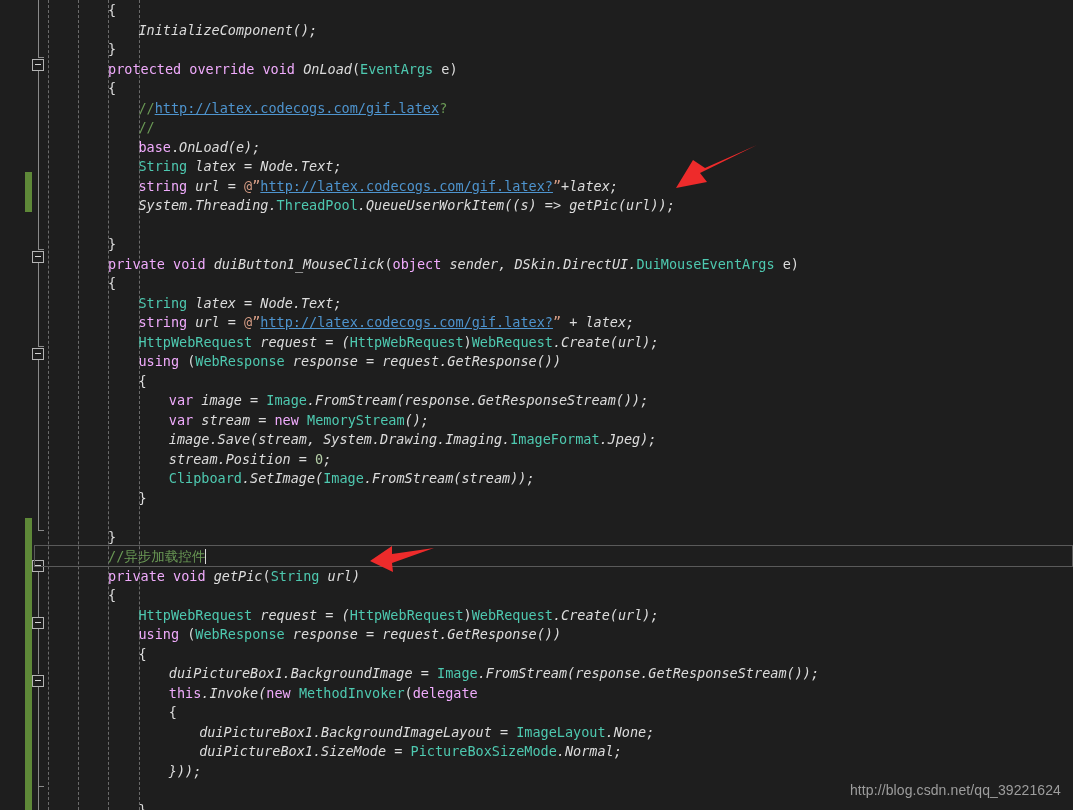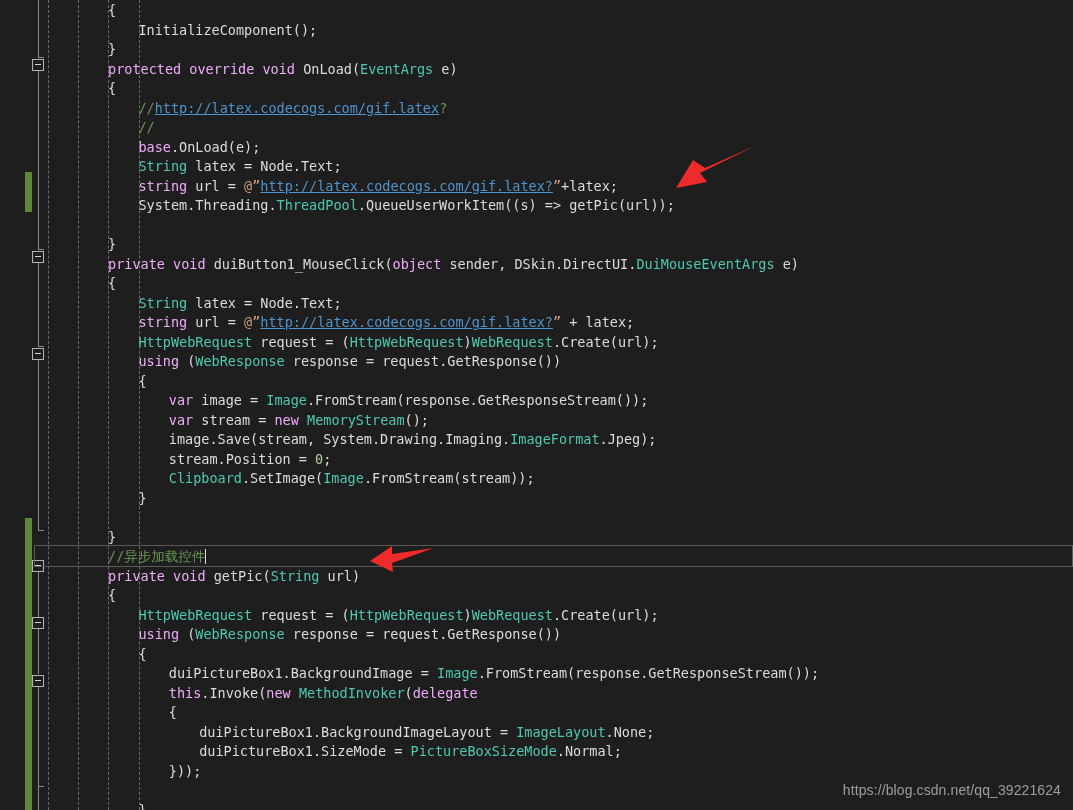--- a/index.html
+++ b/index.html
@@ -117,21 +117,21 @@
     display: inline-block;
     width: 1px;
     height: 15px;
     background: #dcdcdc;
     vertical-align: -3px;
   }
 
   
   .kw   { color: #f0abfc; }   
   .typ  { color: #4ec9b0; }   
-  .id   { color: #dcdcdc; }   
+  .id   { color: #dcdcdc; font-style: italic; }   
   .str  { color: #d69d85; }   
   .com  { color: #6a9955; }   
   .num  { color: #b5cea8; }   
   .pun  { color: #dcdcdc; }
   .lnk  { color: #4e94ce; text-decoration: underline; }
   .curly{ color: #dcdcdc; }
 
   
   .arrow-layer {
     position: absolute;
@@ -191,14 +191,14 @@
       <div class="fold-box" style="top: 675px;"></div>
     </div>
 
   <div id="code"><div class="line" style="top: 1px; left: 108px;"><span class="txt curly">{</span></div><div class="line" style="top: 20.5px; left: 138.4px;"><span class="txt id">InitializeComponent();</span></div><div class="line" style="top: 40px; left: 108px;"><span class="txt curly">}</span></div><div class="line" style="top: 59.5px; left: 108px;"><span class="txt kw">protected</span><span class="txt id"> </span><span class="txt kw">override</span><span class="txt id"> </span><span class="txt kw">void</span><span class="txt id"> </span><span class="txt id">OnLoad</span><span class="txt pun">(</span><span class="txt typ">EventArgs</span><span class="txt pun"> e)</span></div><div class="line" style="top: 79px; left: 108px;"><span class="txt curly">{</span></div><div class="line" style="top: 98.5px; left: 138.4px;"><span class="txt com">//</span><span class="txt lnk">http://latex.codecogs.com/gif.latex</span><span class="txt com">?</span></div><div class="line" style="top: 118px; left: 138.4px;"><span class="txt com">//</span></div><div class="line" style="top: 137.5px; left: 138.4px;"><span class="txt kw">base</span><span class="txt pun">.</span><span class="txt id">OnLoad(e);</span></div><div class="line" style="top: 157px; left: 138.4px;"><span class="txt typ">String</span><span class="txt id"> latex = Node.Text;</span></div><div class="line" style="top: 176.5px; left: 138.4px;"><span class="txt kw">string</span><span class="txt id"> url = </span><span class="txt str">@”</span><span class="txt lnk">http://latex.codecogs.com/gif.latex?</span><span class="txt str">”</span><span class="txt id">+latex;</span></div><div class="line" style="top: 196px; left: 138.4px;"><span class="txt id">System.Threading.</span><span class="txt typ">ThreadPool</span><span class="txt id">.QueueUserWorkItem((s) =&gt; getPic(url));</span></div><div class="line" style="top: 215.5px; left: 16.8px;"></div><div class="line" style="top: 235px; left: 108px;"><span class="txt curly">}</span></div><div class="line" style="top: 254.5px; left: 108px;"><span class="txt kw">private</span><span class="txt id"> </span><span class="txt kw">void</span><span class="txt id"> </span><span class="txt id">duiButton1_MouseClick</span><span class="txt pun">(</span><span class="txt kw">object</span><span class="txt id"> sender, DSkin.DirectUI.</span><span class="txt typ">DuiMouseEventArgs</span><span class="txt pun"> e)</span></div><div class="line" style="top: 274px; left: 108px;"><span class="txt curly">{</span></div><div class="line" style="top: 293.5px; left: 138.4px;"><span class="txt typ">String</span><span class="txt id"> latex = Node.Text;</span></div><div class="line" style="top: 313px; left: 138.4px;"><span class="txt kw">string</span><span class="txt id"> url = </span><span class="txt str">@”</span><span class="txt lnk">http://latex.codecogs.com/gif.latex?</span><span class="txt str">”</span><span class="txt id"> + latex;</span></div><div class="line" style="top: 332.5px; left: 138.4px;"><span class="txt typ">HttpWebRequest</span><span class="txt id"> request = (</span><span class="txt typ">HttpWebRequest</span><span class="txt pun">)</span><span class="txt typ">WebRequest</span><span class="txt id">.Create(url);</span></div><div class="line" style="top: 352px; left: 138.4px;"><span class="txt kw">using</span><span class="txt pun"> (</span><span class="txt typ">WebResponse</span><span class="txt id"> response = request.GetResponse())</span></div><div class="line" style="top: 371.5px; left: 138.4px;"><span class="txt curly">{</span></div><div class="line" style="top: 391px; left: 168.8px;"><span class="txt kw">var</span><span class="txt id"> image = </span><span class="txt typ">Image</span><span class="txt id">.FromStream(response.GetResponseStream());</span></div><div class="line" style="top: 410.5px; left: 168.8px;"><span class="txt kw">var</span><span class="txt id"> stream = </span><span class="txt kw">new</span><span class="txt id"> </span><span class="txt typ">MemoryStream</span><span class="txt id">();</span></div><div class="line" style="top: 430px; left: 168.8px;"><span class="txt id">image.Save(stream, System.Drawing.Imaging.</span><span class="txt typ">ImageFormat</span><span class="txt id">.Jpeg);</span></div><div class="line" style="top: 449.5px; left: 168.8px;"><span class="txt id">stream.Position = </span><span class="txt num">0</span><span class="txt id">;</span></div><div class="line" style="top: 469px; left: 168.8px;"><span class="txt typ">Clipboard</span><span class="txt id">.SetImage(</span><span class="txt typ">Image</span><span class="txt id">.FromStream(stream));</span></div><div class="line" style="top: 488.5px; left: 138.4px;"><span class="txt curly">}</span></div><div class="line" style="top: 508px; left: 16.8px;"></div><div class="line" style="top: 527.5px; left: 108px;"><span class="txt curly">}</span></div><div class="current-line" style="top: 545px;"></div><div class="line" style="top: 547px; left: 108px;"><span class="txt com">//异步加载控件</span><span class="caret"></span></div><div class="line" style="top: 566.5px; left: 108px;"><span class="txt kw">private</span><span class="txt id"> </span><span class="txt kw">void</span><span class="txt id"> </span><span class="txt id">getPic</span><span class="txt pun">(</span><span class="txt typ">String</span><span class="txt id"> url)</span></div><div class="line" style="top: 586px; left: 108px;"><span class="txt curly">{</span></div><div class="line" style="top: 605.5px; left: 138.4px;"><span class="txt typ">HttpWebRequest</span><span class="txt id"> request = (</span><span class="txt typ">HttpWebRequest</span><span class="txt pun">)</span><span class="txt typ">WebRequest</span><span class="txt id">.Create(url);</span></div><div class="line" style="top: 625px; left: 138.4px;"><span class="txt kw">using</span><span class="txt pun"> (</span><span class="txt typ">WebResponse</span><span class="txt id"> response = request.GetResponse())</span></div><div class="line" style="top: 644.5px; left: 138.4px;"><span class="txt curly">{</span></div><div class="line" style="top: 664px; left: 168.8px;"><span class="txt id">duiPictureBox1.BackgroundImage = </span><span class="txt typ">Image</span><span class="txt id">.FromStream(response.GetResponseStream());</span></div><div class="line" style="top: 683.5px; left: 168.8px;"><span class="txt kw">this</span><span class="txt id">.Invoke(</span><span class="txt kw">new</span><span class="txt id"> </span><span class="txt typ">MethodInvoker</span><span class="txt pun">(</span><span class="txt kw">delegate</span></div><div class="line" style="top: 703px; left: 168.8px;"><span class="txt curly">{</span></div><div class="line" style="top: 722.5px; left: 199.2px;"><span class="txt id">duiPictureBox1.BackgroundImageLayout = </span><span class="txt typ">ImageLayout</span><span class="txt id">.None;</span></div><div class="line" style="top: 742px; left: 199.2px;"><span class="txt id">duiPictureBox1.SizeMode = </span><span class="txt typ">PictureBoxSizeMode</span><span class="txt id">.Normal;</span></div><div class="line" style="top: 761.5px; left: 168.8px;"><span class="txt id">}));</span></div><div class="line" style="top: 781px; left: 16.8px;"></div><div class="line" style="top: 800.5px; left: 138.4px;"><span class="txt curly">}</span></div><div class="line" style="top: 820px; left: 16.8px;"></div></div>
 
   <svg class="arrow-layer" width="1073" height="810" viewBox="0 0 1073 810">
     <polygon fill="#ee2b2b" points="757,145 705,168 693,160 676,188 707,182 700,173"></polygon>
     <polygon fill="#ee2b2b" points="434,548 392,554 392,546 370,561 393,572 392,563"></polygon>
   </svg>
 
-  <div class="watermark">https://blog.csdn.net/qq_39221624</div>
+  <div class="watermark">http://blog.csdn.net/qq_39221624</div>
 </div>
 
 </body></html>

